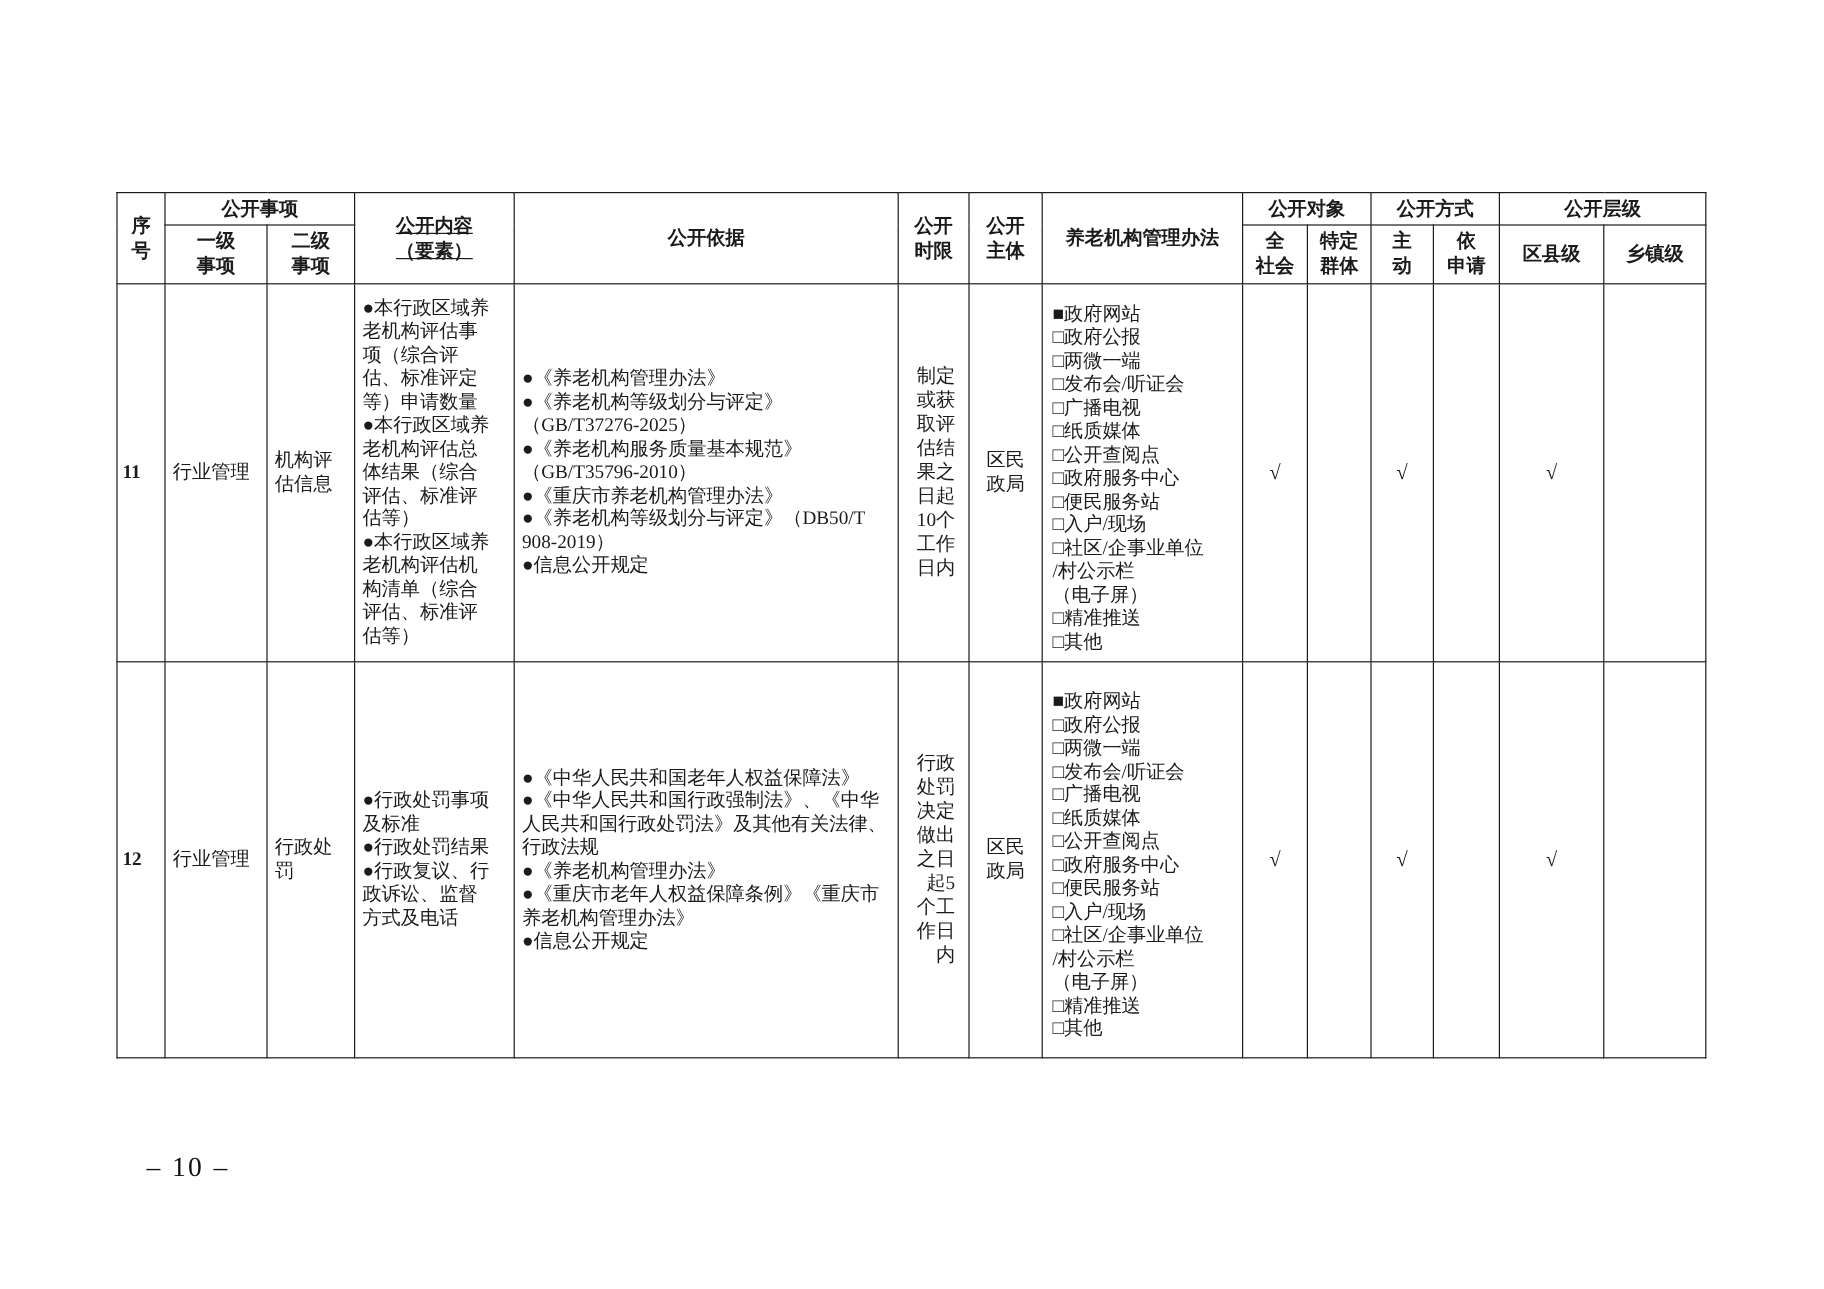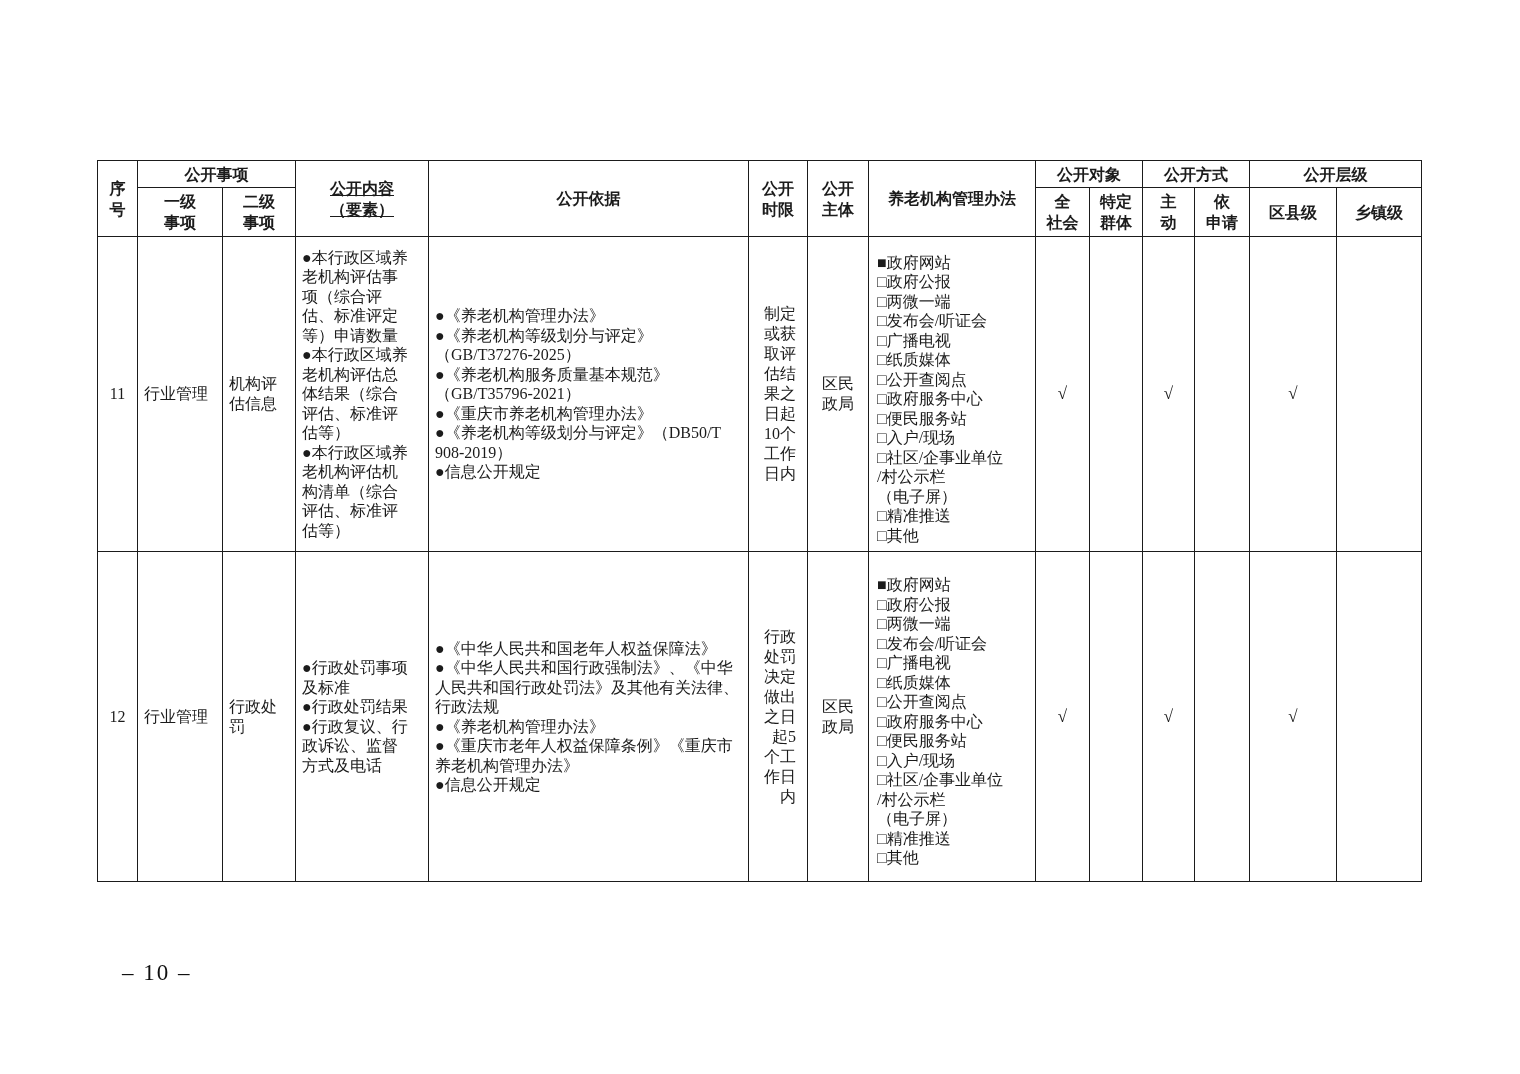--- a/index.html
+++ b/index.html
@@ -17,21 +17,21 @@
     overflow:hidden;
   }
   .doc-table th{
     font-weight:bold;text-align:center;white-space:pre-line;
     padding:1px 2px;line-height:21px;
   }
   thead tr.h1 th{height:24px;}
   thead tr.h2 th{height:46px;}
   tr.row-a{height:315px;}
   tr.row-b{height:330px;}
-  td.c-no{text-align:center;}
+  td.c-no{font-weight:bold;}
   td.c-lvl{text-align:left;padding:2px 6px;}
   td.c-content{text-align:left;padding:2px 20px 2px 6px;line-height:19.5px;}
   td.c-basis{text-align:left;padding:2px 4px 2px 6px;line-height:19.5px;}
   td.c-time{text-align:right;padding:2px 11px;line-height:20px;}
   td.c-subject{text-align:center;padding:14px 11px;line-height:20px;}
   td.c-channels{text-align:left;padding:12px 4px 2px 8px;line-height:19.5px;}
   td .line{white-space:pre-line;}
   td.c-check{text-align:center;font-size:17px;}
   .page-number{
     position:absolute;left:122px;top:960px;font-size:23px;
@@ -100,21 +100,21 @@
       <td class="c-content">
           <div class="line">●本行政区域养老机构评估事项（综合评估、标准评定等）申请数量</div>
           <div class="line">●本行政区域养老机构评估总体结果（综合评估、标准评估等）</div>
           <div class="line">●本行政区域养老机构评估机构清单（综合评估、标准评估等）</div>
         </td>
       <td class="c-basis">
           <div class="line">●《养老机构管理办法》</div>
           <div class="line">●《养老机构等级划分与评定》
 （GB/T37276-2025）</div>
           <div class="line">●《养老机构服务质量基本规范》
-（GB/T35796-2021）</div>
+（GB/T35796-2010）</div>
           <div class="line">●《重庆市养老机构管理办法》</div>
           <div class="line">●《养老机构等级划分与评定》（DB50/T
 908-2019）</div>
           <div class="line">●信息公开规定</div>
         </td>
       <td class="c-time" style="white-space: pre-line;">制定或获取评估结果之日起10个工作日内</td>
       <td class="c-subject" style="white-space: pre-line;">区民政局</td>
       <td class="c-channels">
           <div class="line">■政府网站</div>
           <div class="line">□政府公报</div>

